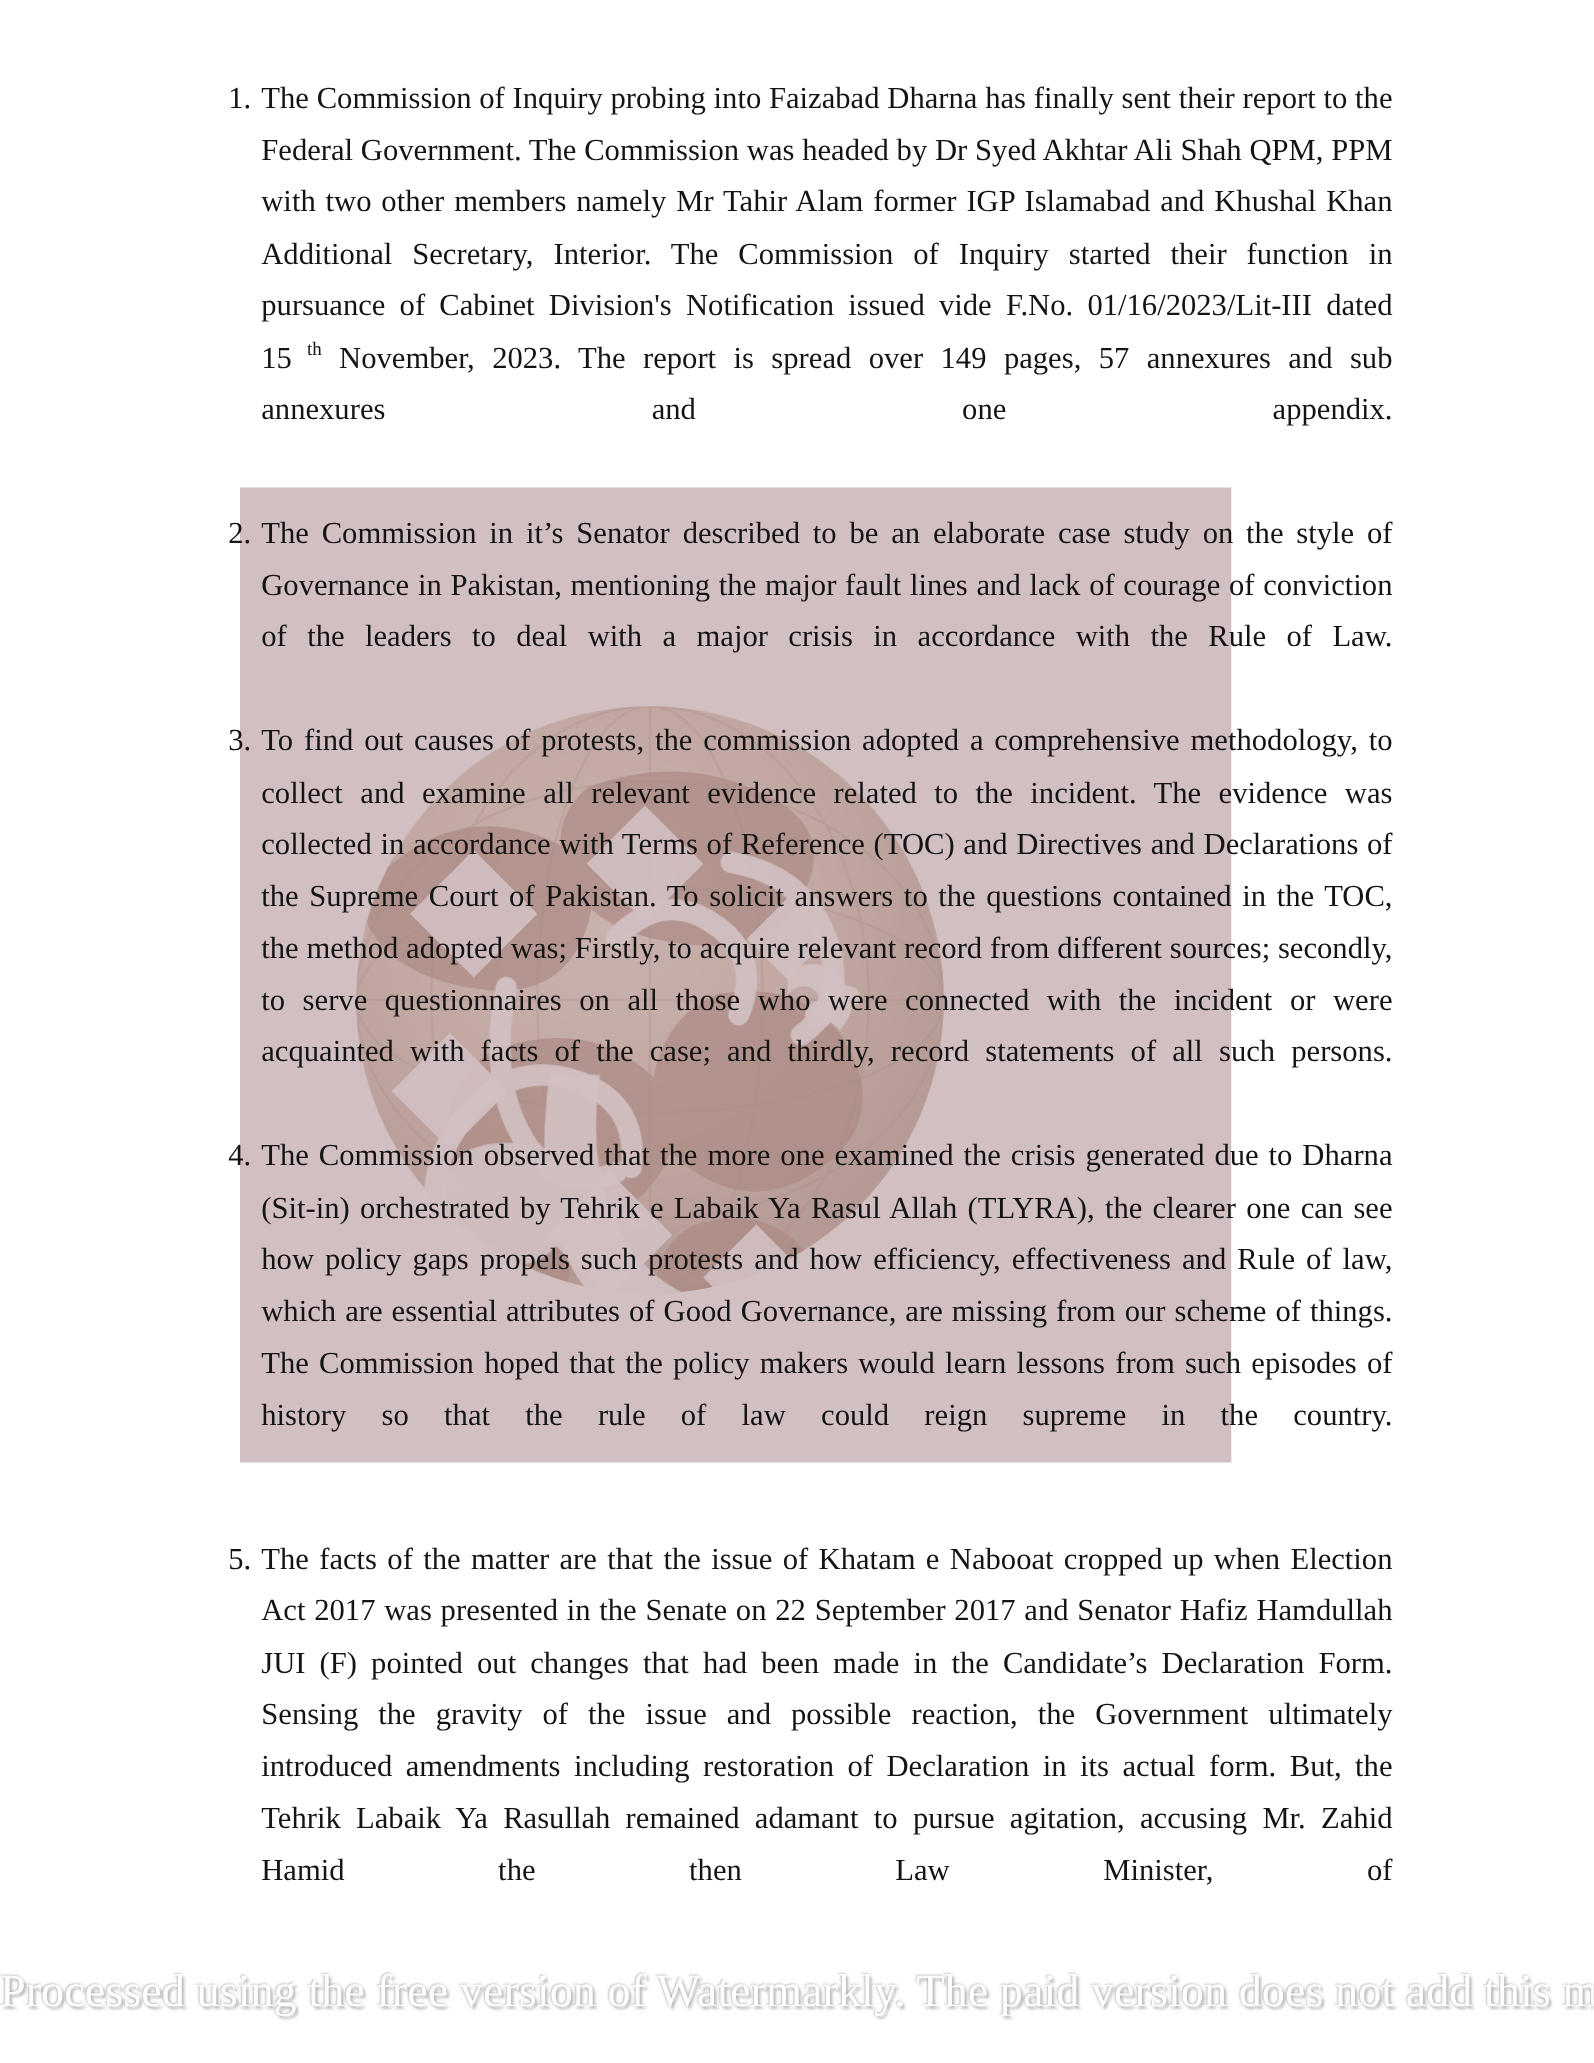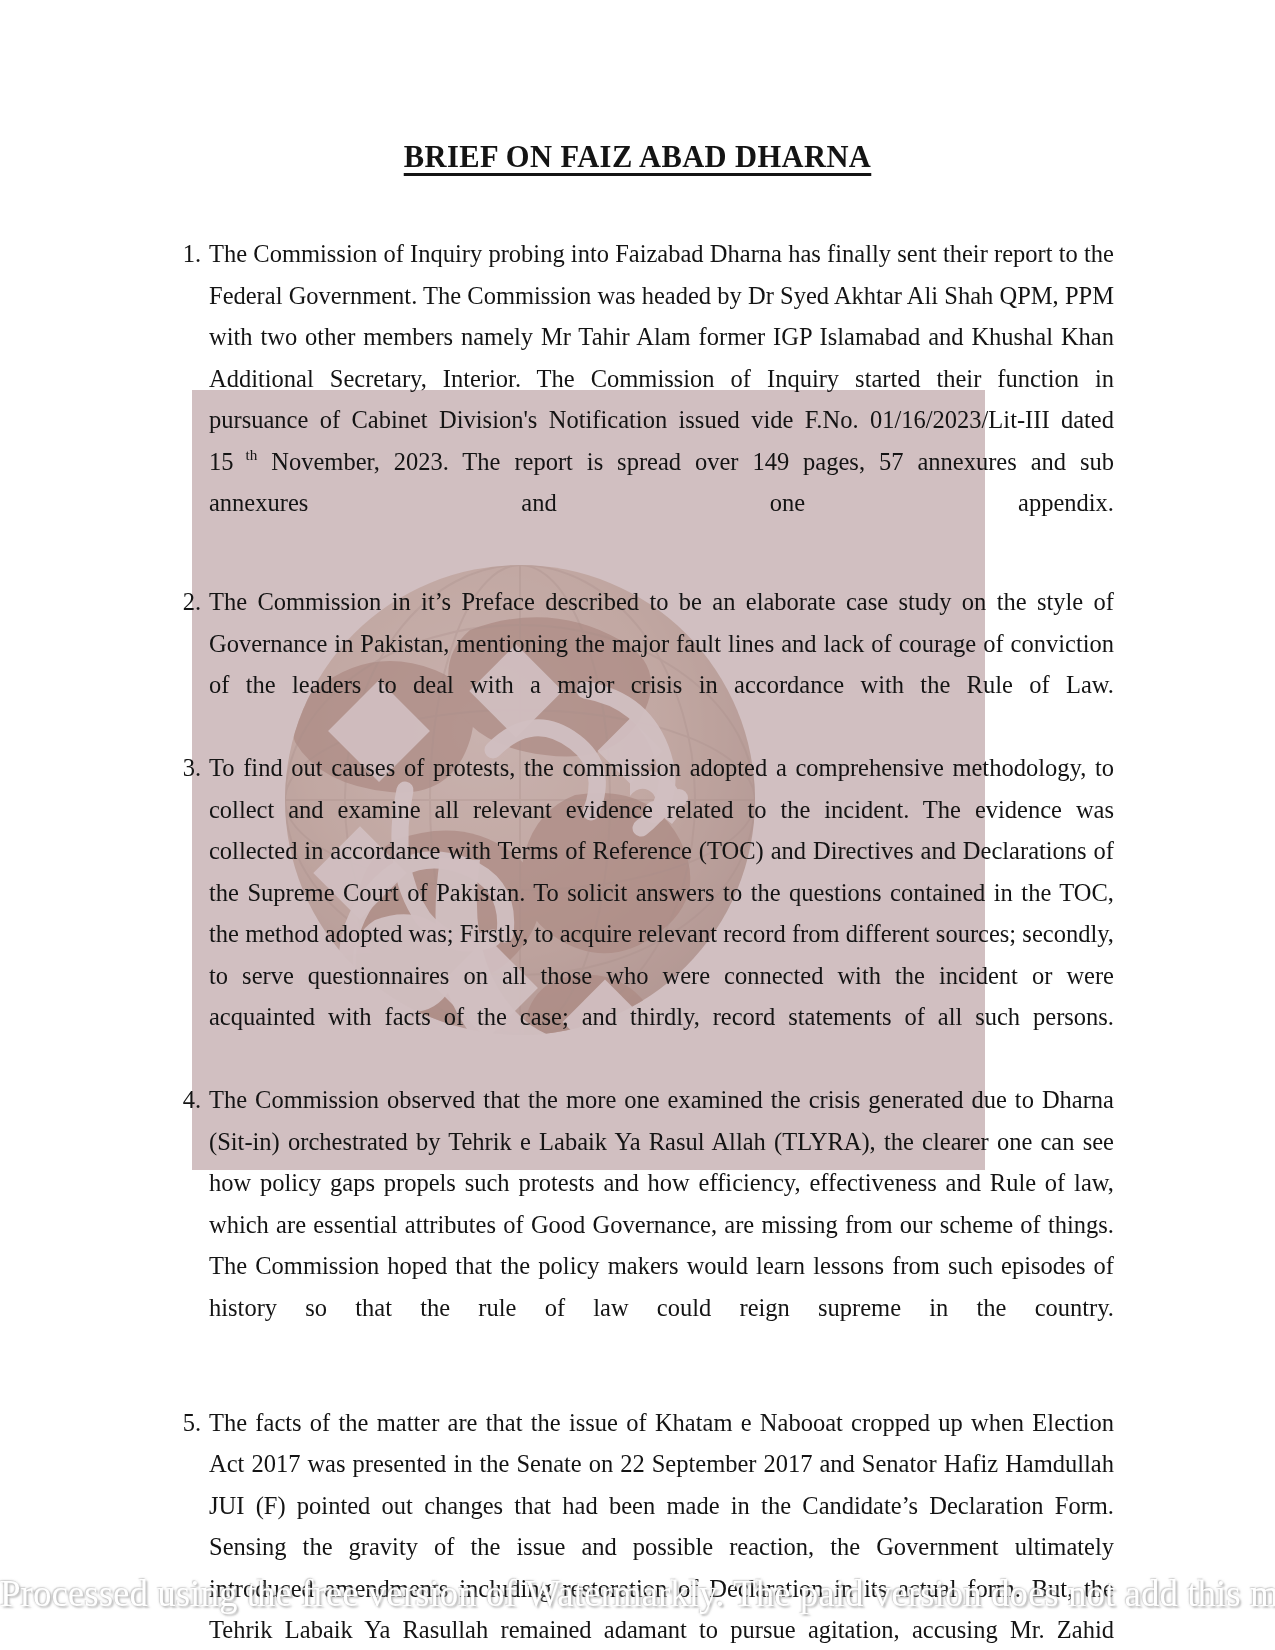--- a/index.html
+++ b/index.html
@@ -190,32 +190,31 @@
         <circle cx="400" cy="272" r="11"></circle>
         <circle cx="424" cy="258" r="9"></circle>
       </g>
     </svg>
   </div>
 
   <div class="tint-overlay"></div>
 
   <div class="doc">
 
-    <h1 class="doc-title">BRIEF ON FAIZ ABAD DHARNA</h1>
 
     <ol class="list">
 
       <li class="item wrap-inner" id="item-1">
         <span class="num">1.</span>
         <span class="body"><span>The Commission of Inquiry probing into Faizabad Dharna has finally sent their report to the Federal Government.  The Commission was headed by Dr Syed Akhtar Ali Shah QPM, PPM with two other members namely Mr Tahir Alam former IGP Islamabad and Khushal Khan Additional Secretary, Interior. The Commission of Inquiry started their function in pursuance of  Cabinet Division's Notification issued vide F.No. 01/16/2023/Lit-III dated 15</span><sup class="ord">th</sup><span> November, 2023. The report is spread over 149 pages, 57 annexures and sub annexures and  one appendix.</span></span>
       </li>
 
       <li class="item wrap-inner" id="item-2">
         <span class="num">2.</span>
-        <span class="body">The  Commission in it’s  Preface described  to be an elaborate case study on the style of Governance in Pakistan, mentioning the major fault lines and lack of courage of conviction of the leaders to deal with a major crisis in accordance with the Rule of Law.</span>
+        <span class="body">The  Commission in it’s  Senator described  to be an elaborate case study on the style of Governance in Pakistan, mentioning the major fault lines and lack of courage of conviction of the leaders to deal with a major crisis in accordance with the Rule of Law.</span>
       </li>
 
       <li class="item wrap-inner" id="item-3">
         <span class="num">3.</span>
         <span class="body">To find out causes of protests, the commission adopted a comprehensive methodology, to collect and examine all relevant evidence related to the incident. The evidence was collected in accordance with Terms of Reference (TOC) and Directives and Declarations of the Supreme Court of Pakistan.  To solicit answers to the questions contained in the TOC,  the method adopted was;  Firstly, to acquire relevant record  from different sources; secondly, to serve questionnaires on all those who were connected with the incident or were acquainted with facts of the case; and thirdly,  record statements of all such persons.</span>
       </li>
 
       <li class="item wrap-inner" id="item-4">
         <span class="num">4.</span>
         <span class="body">The Commission observed that the more one examined the crisis generated due to Dharna (Sit-in) orchestrated by Tehrik e Labaik Ya Rasul Allah (TLYRA), the clearer one can see how policy gaps propels such protests and how efficiency, effectiveness and Rule of law, which are essential attributes of Good Governance, are missing from our scheme of things. The Commission hoped that the policy makers would learn lessons from such episodes of history so that the rule of law could reign supreme in the country.</span>

